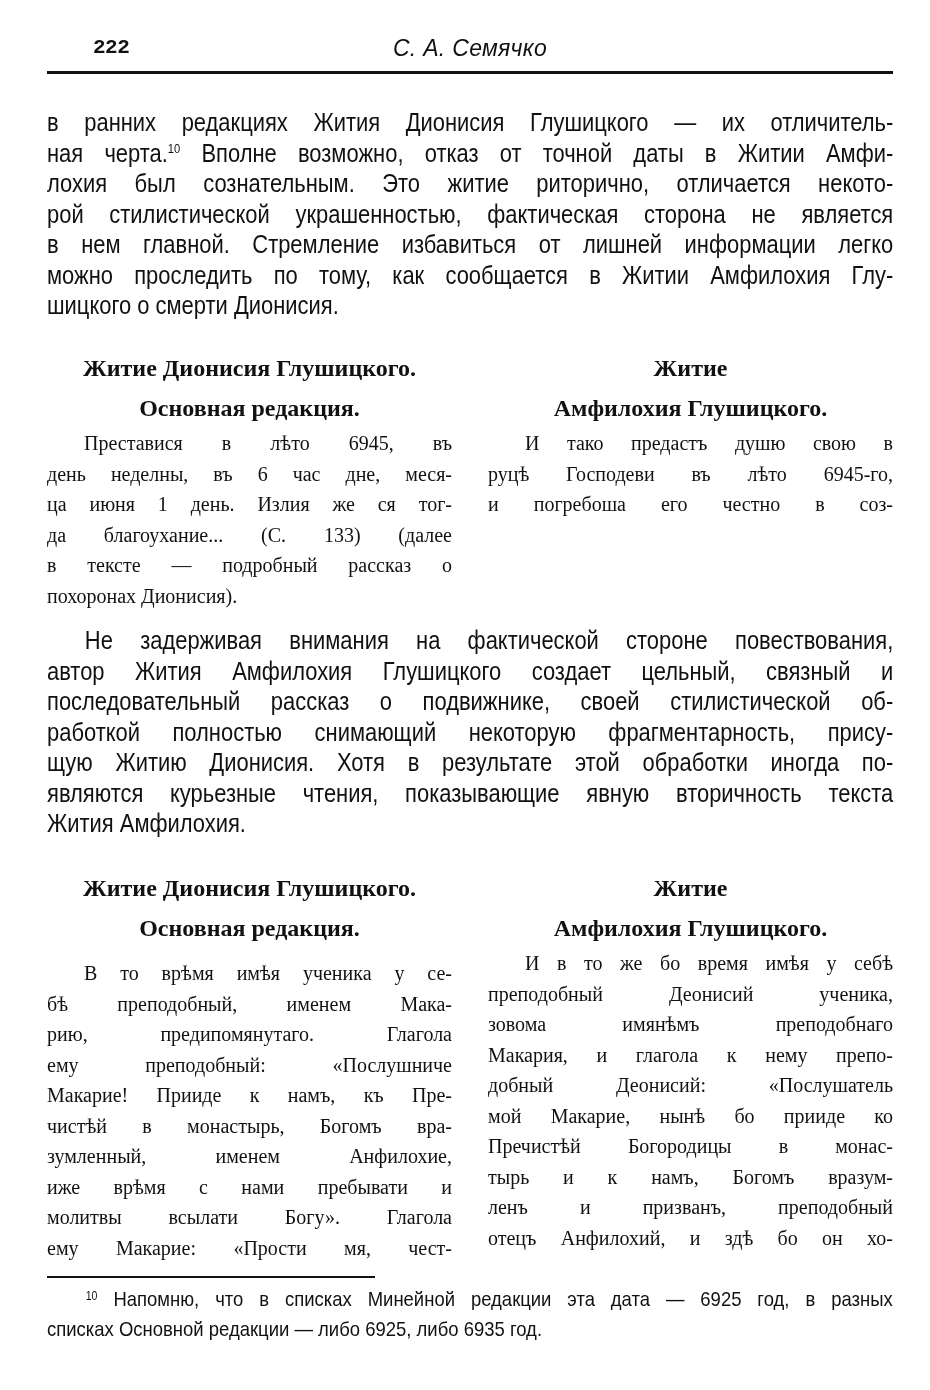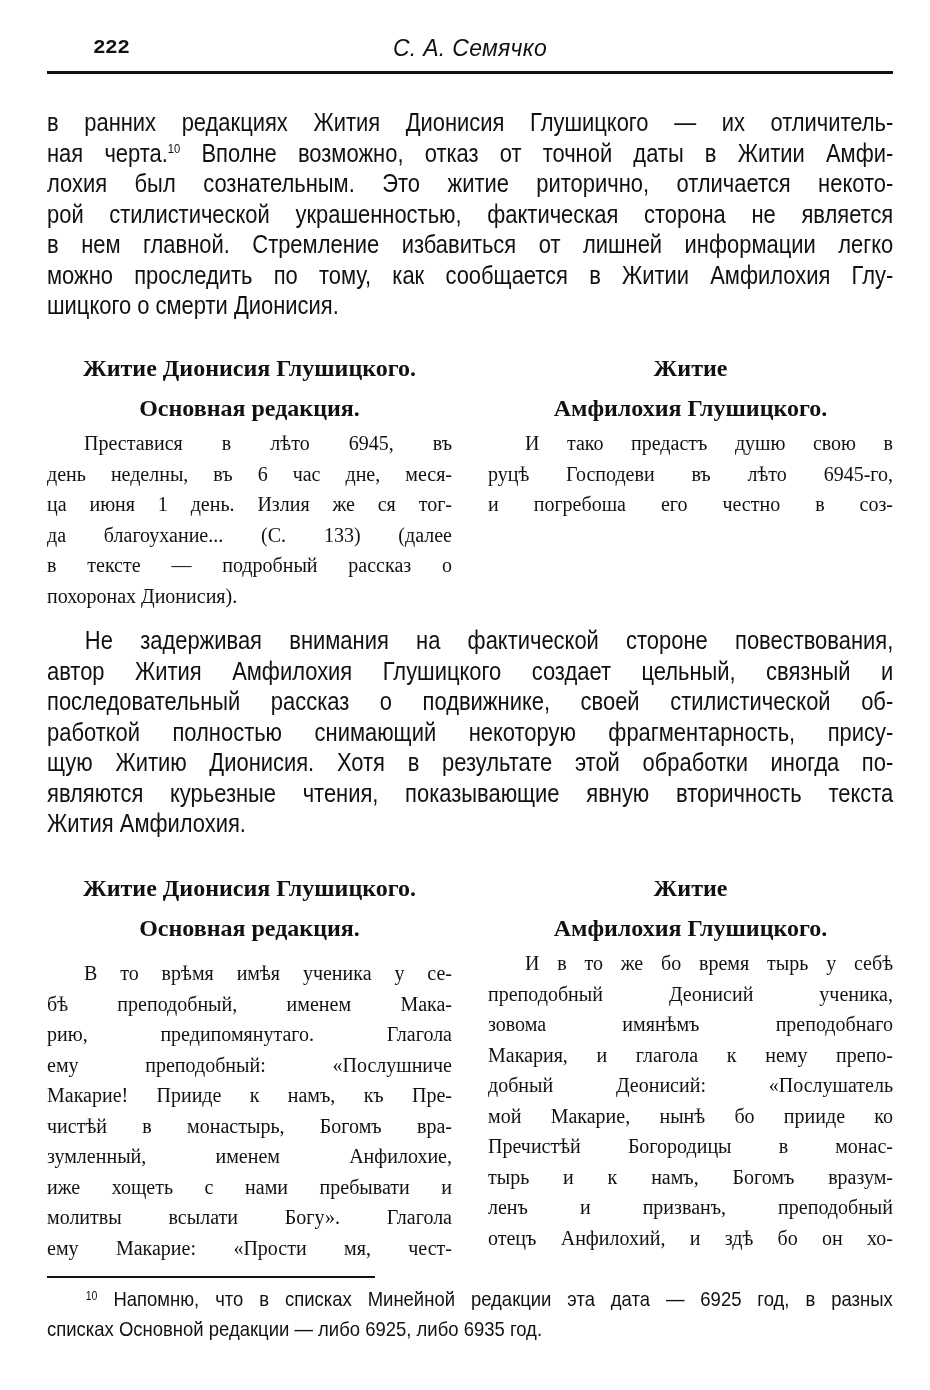--- a/index.html
+++ b/index.html
@@ -89,31 +89,31 @@
     <div class="title">Житие Дионисия Глушицкого.</div>
     <div class="title">Основная редакция.</div>
     <div class="ctext" style="margin-top:14px;">
       <span class="cline first">В то врѣмя имѣя ученика у се-</span>
       <span class="cline">бѣ преподобный, именем Мака-</span>
       <span class="cline">рию, предипомянутаго. Глагола</span>
       <span class="cline">ему преподобный: «Послушниче</span>
       <span class="cline">Макарие! Прииде к намъ, къ Пре-</span>
       <span class="cline">чистѣй в монастырь, Богомъ вра-</span>
       <span class="cline">зумленный, именем Анфилохие,</span>
-      <span class="cline">иже хощеть с нами пребывати и</span>
+      <span class="cline">иже врѣмя с нами пребывати и</span>
       <span class="cline">молитвы всылати Богу». Глагола</span>
       <span class="cline">ему Макарие: «Прости мя, чест-</span>
     </div>
   </div>
 
   <div class="col" style="left:441px; top:864px;">
     <div class="title">Житие</div>
     <div class="title">Амфилохия Глушицкого.</div>
     <div class="ctext" style="margin-top:4px;">
-      <span class="cline first">И в то же бо время тырь у себѣ</span>
+      <span class="cline first">И в то же бо время имѣя у себѣ</span>
       <span class="cline">преподобный Деонисий ученика,</span>
       <span class="cline">зовома имянѣмъ преподобнаго</span>
       <span class="cline">Макария, и глагола к нему препо-</span>
       <span class="cline">добный Деонисий: «Послушатель</span>
       <span class="cline">мой Макарие, нынѣ бо прииде ко</span>
       <span class="cline">Пречистѣй Богородицы в монас-</span>
       <span class="cline">тырь и к намъ, Богомъ вразум-</span>
       <span class="cline">ленъ и призванъ, преподобный</span>
       <span class="cline">отецъ Анфилохий, и здѣ бо он хо-</span>
     </div>

